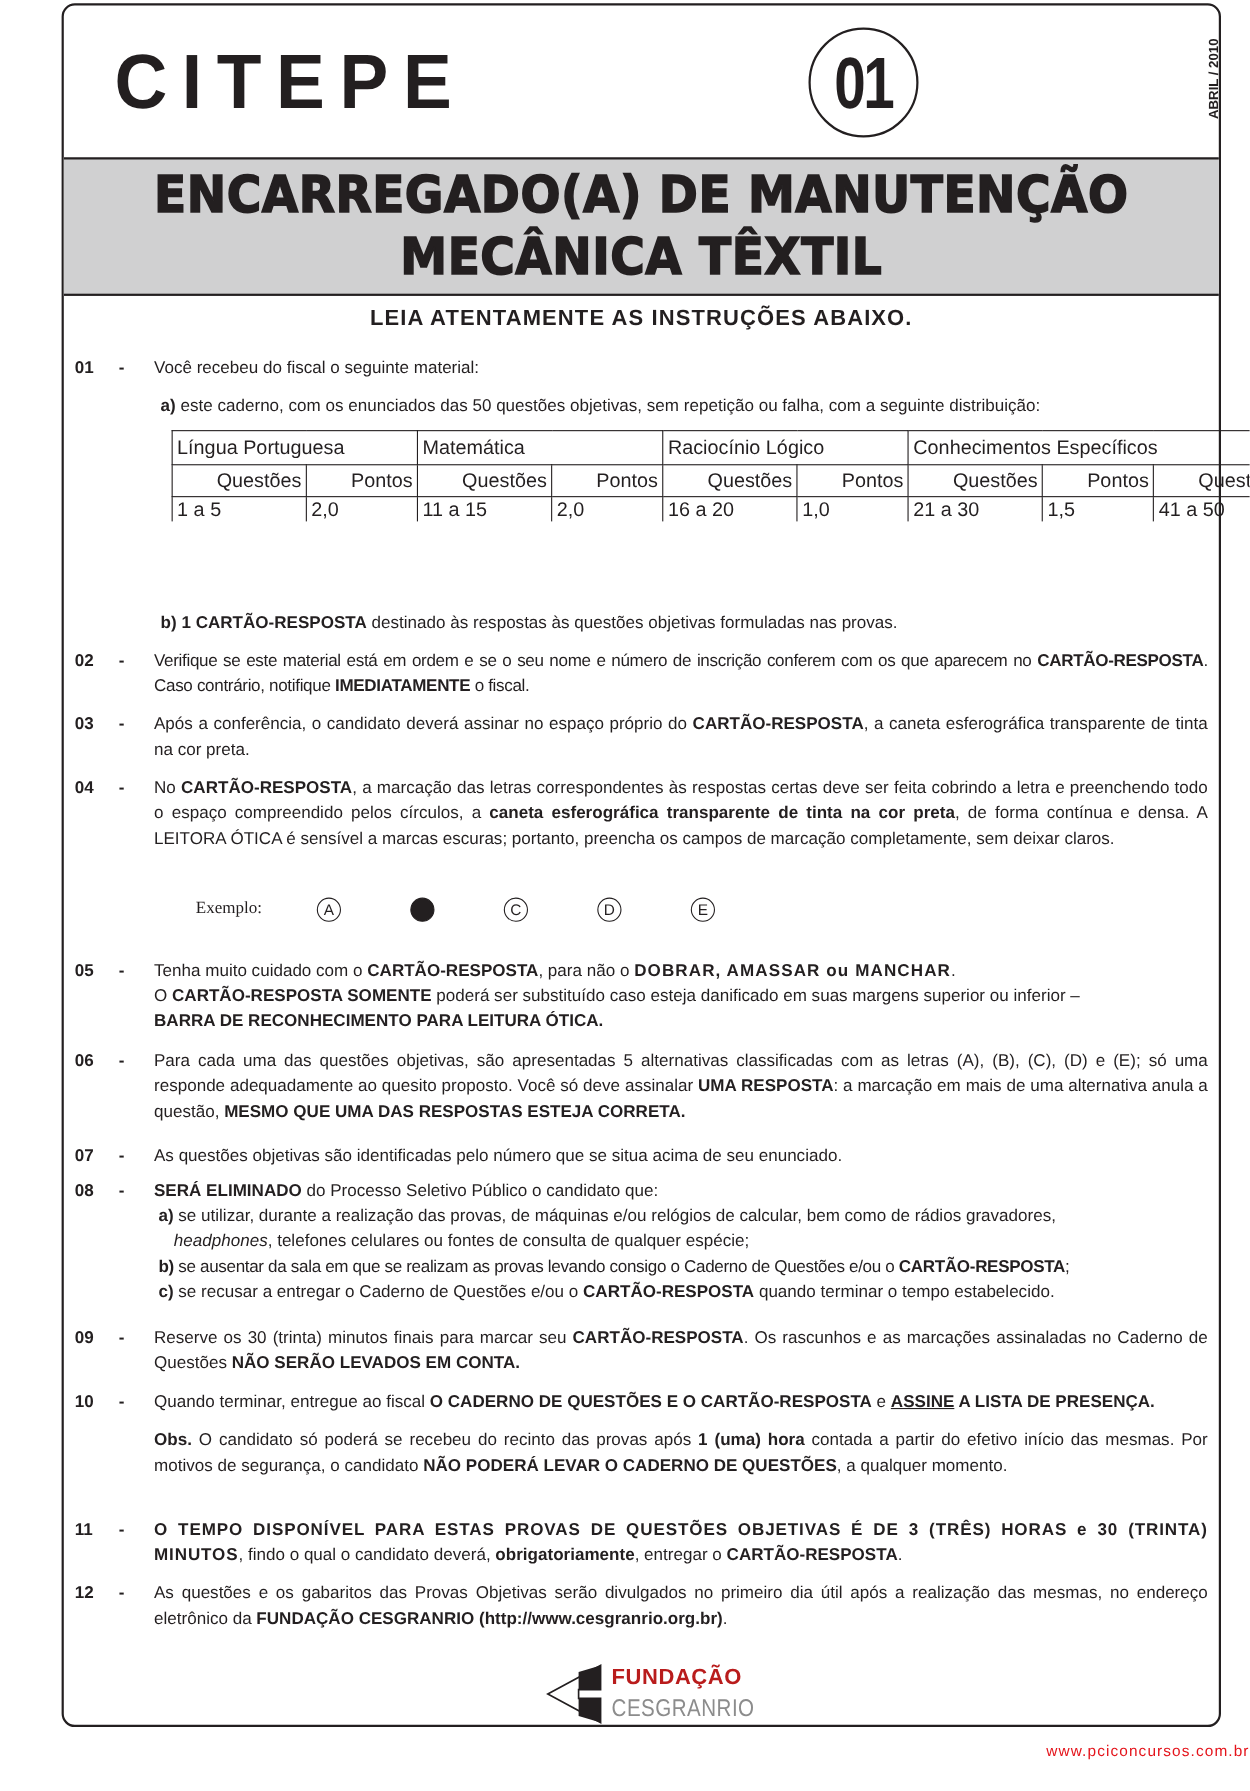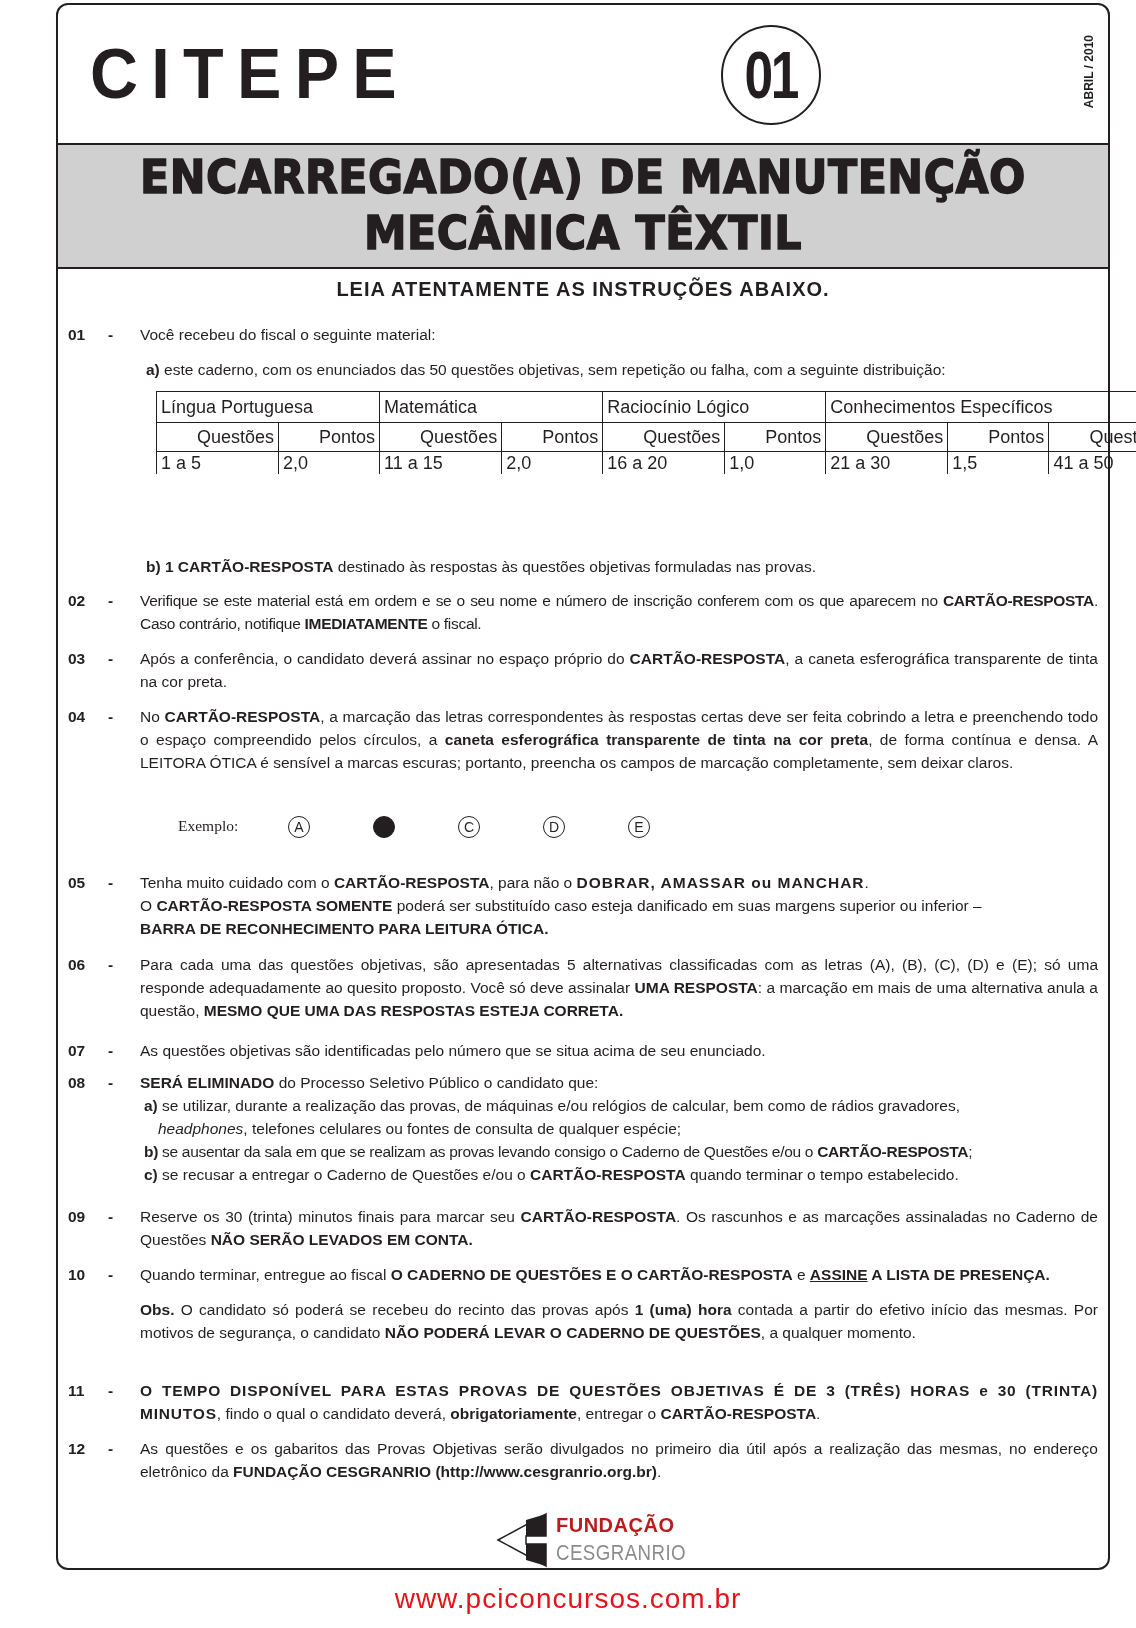--- a/index.html
+++ b/index.html
@@ -1,20 +1,20 @@
 <!DOCTYPE html>
 <html><head>
 <meta charset="utf-8">
 <style>
   html, body { margin: 0; padding: 0; background: #ffffff; }
   body { width: 1136px; height: 1628px; position: relative; overflow: hidden;
          font-family: "Liberation Sans", "DejaVu Sans", sans-serif; color: #231f20; }
   .frame { position: absolute; left: 56px; top: 3px; width: 1054px; height: 1567px;
            border: 2px solid #231f20; border-radius: 12px; box-sizing: border-box; }
-  .header { position: absolute; left: 0; top: 0; width: 100%; height: 143px; }
+  .header { position: absolute; left: 14px; top: 0; width: 100%; height: 143px; }
   .brand { position: absolute; left: 32px; top: 34px; font-size: 70px; font-weight: bold;
            letter-spacing: 14px; line-height: 1; transform: scaleX(0.95); transform-origin: left; }
   .booklet-num { position: absolute; left: 663px; top: 20px; width: 100px; height: 100px;
            border: 2px solid #231f20; border-radius: 50%; box-sizing: border-box;
            display: flex; align-items: center; justify-content: center;
            font-size: 66px; font-weight: bold; letter-spacing: -3px; }
   .booklet-num span { transform: scaleX(0.78); display: inline-block; }
   .date-vert { position: absolute; right: 12px; top: 30px; writing-mode: vertical-rl;
            transform: rotate(180deg); font-size: 12px; font-weight: bold; }
   .title-band { position: absolute; left: 0; top: 138px; width: 100%; height: 126px;
@@ -43,22 +43,22 @@
   table.dist tr.data.last td { border-bottom: 1px solid #231f20; }
   .example { position: absolute; left: 120px; top: 808px; font-size: 15.5px; height: 30px; }
   .example .lbl { position: absolute; left: 0; top: 4px; font-family: Liberation Serif, serif; }
   .bubble { position: absolute; top: 3px; width: 22px; height: 22px; border: 1.2px solid #231f20;
            border-radius: 50%; box-sizing: border-box; display: flex; align-items: center;
            justify-content: center; font-size: 14px; }
   .bubble.filled { background: #231f20; }
   .logo { position: absolute; left: 438px; top: 1505px; width: 180px; height: 60px; }
   .logo .l1 { position: absolute; left: 60px; top: 4px; font-size: 20px; font-weight: bold; color: #b91c1c; letter-spacing: 0.5px; }
   .logo .l2 { position: absolute; left: 60px; top: 30px; font-size: 22px; color: #8c8c8c; letter-spacing: 0.5px; transform: scaleX(0.85); transform-origin: left; }
-  .footer-url { position: absolute; left: 0; width: 100%; top: 1583px; text-align: center;
-           color: #e4141b; font-size: 28px; letter-spacing: 1px; }
+  .footer-url { position: absolute; left: 0; width: 100%; top: 1583px; text-align: right;
+           color: #e4141b; font-size: 14px; letter-spacing: 1px; }
   u { text-decoration: underline; }
 </style>
 </head>
 <body>
 
 <div class="frame">
 
   <div class="header">
     <div class="brand">CITEPE</div>
     <div class="booklet-num">

